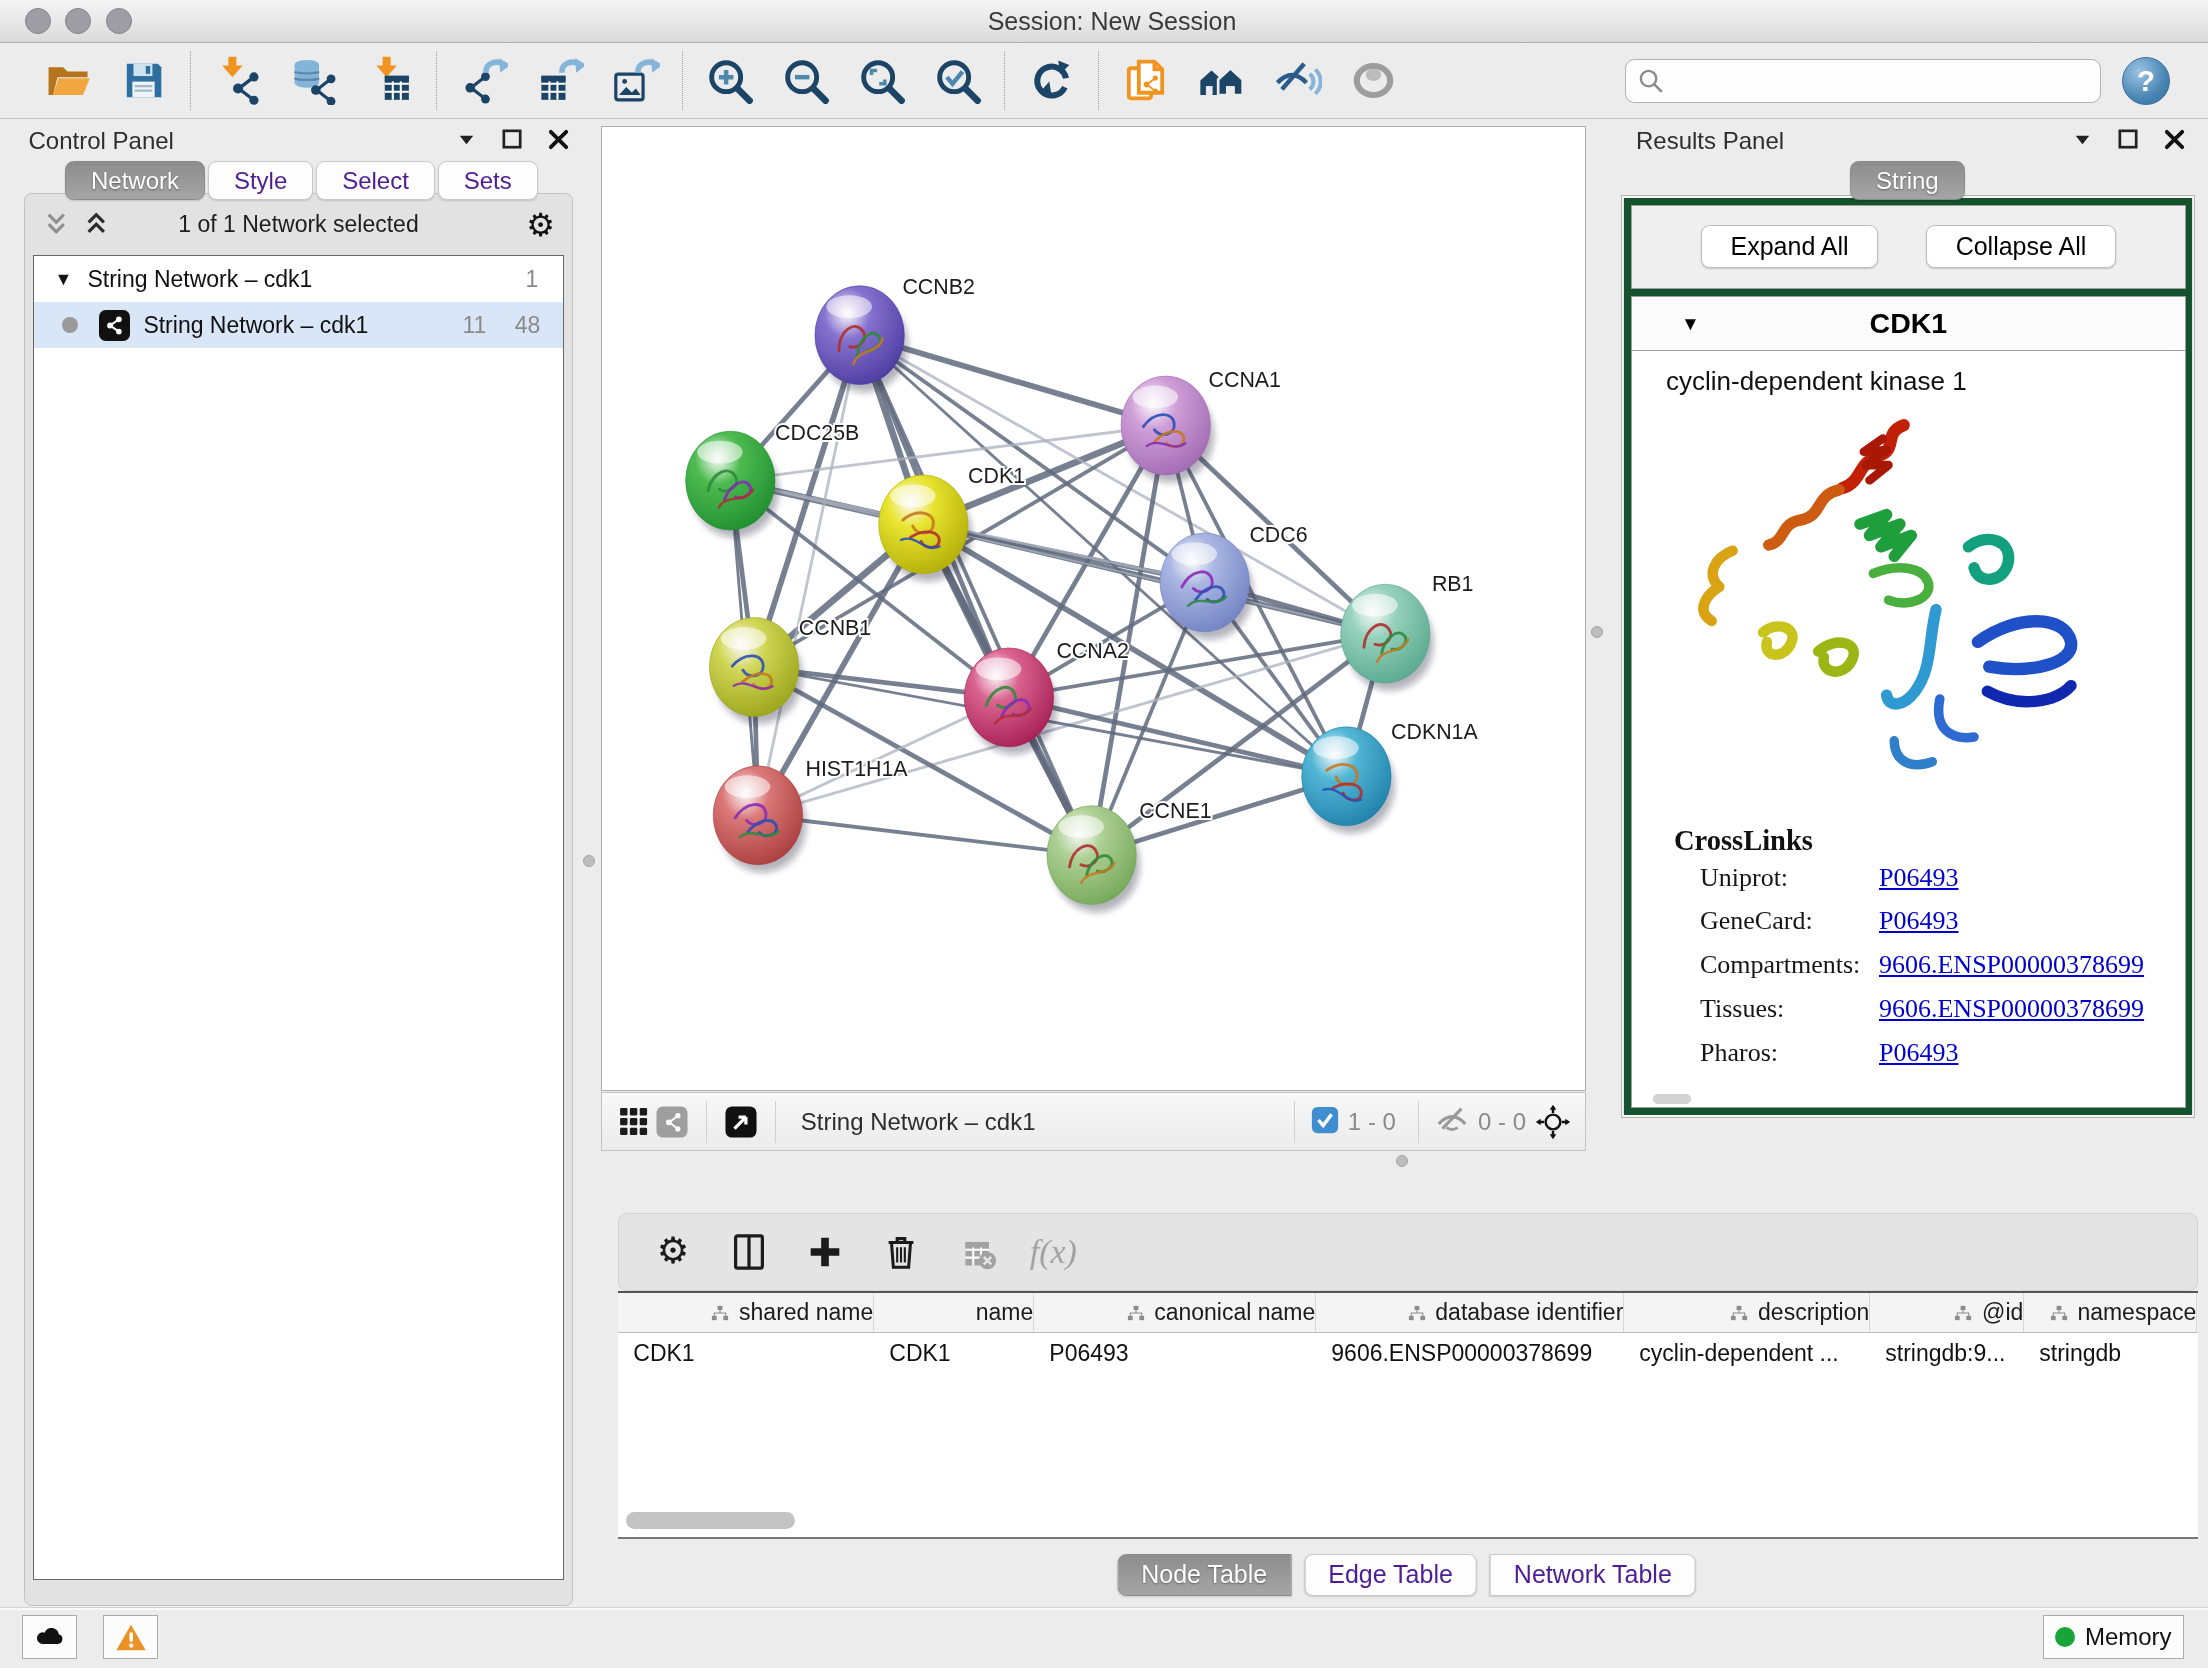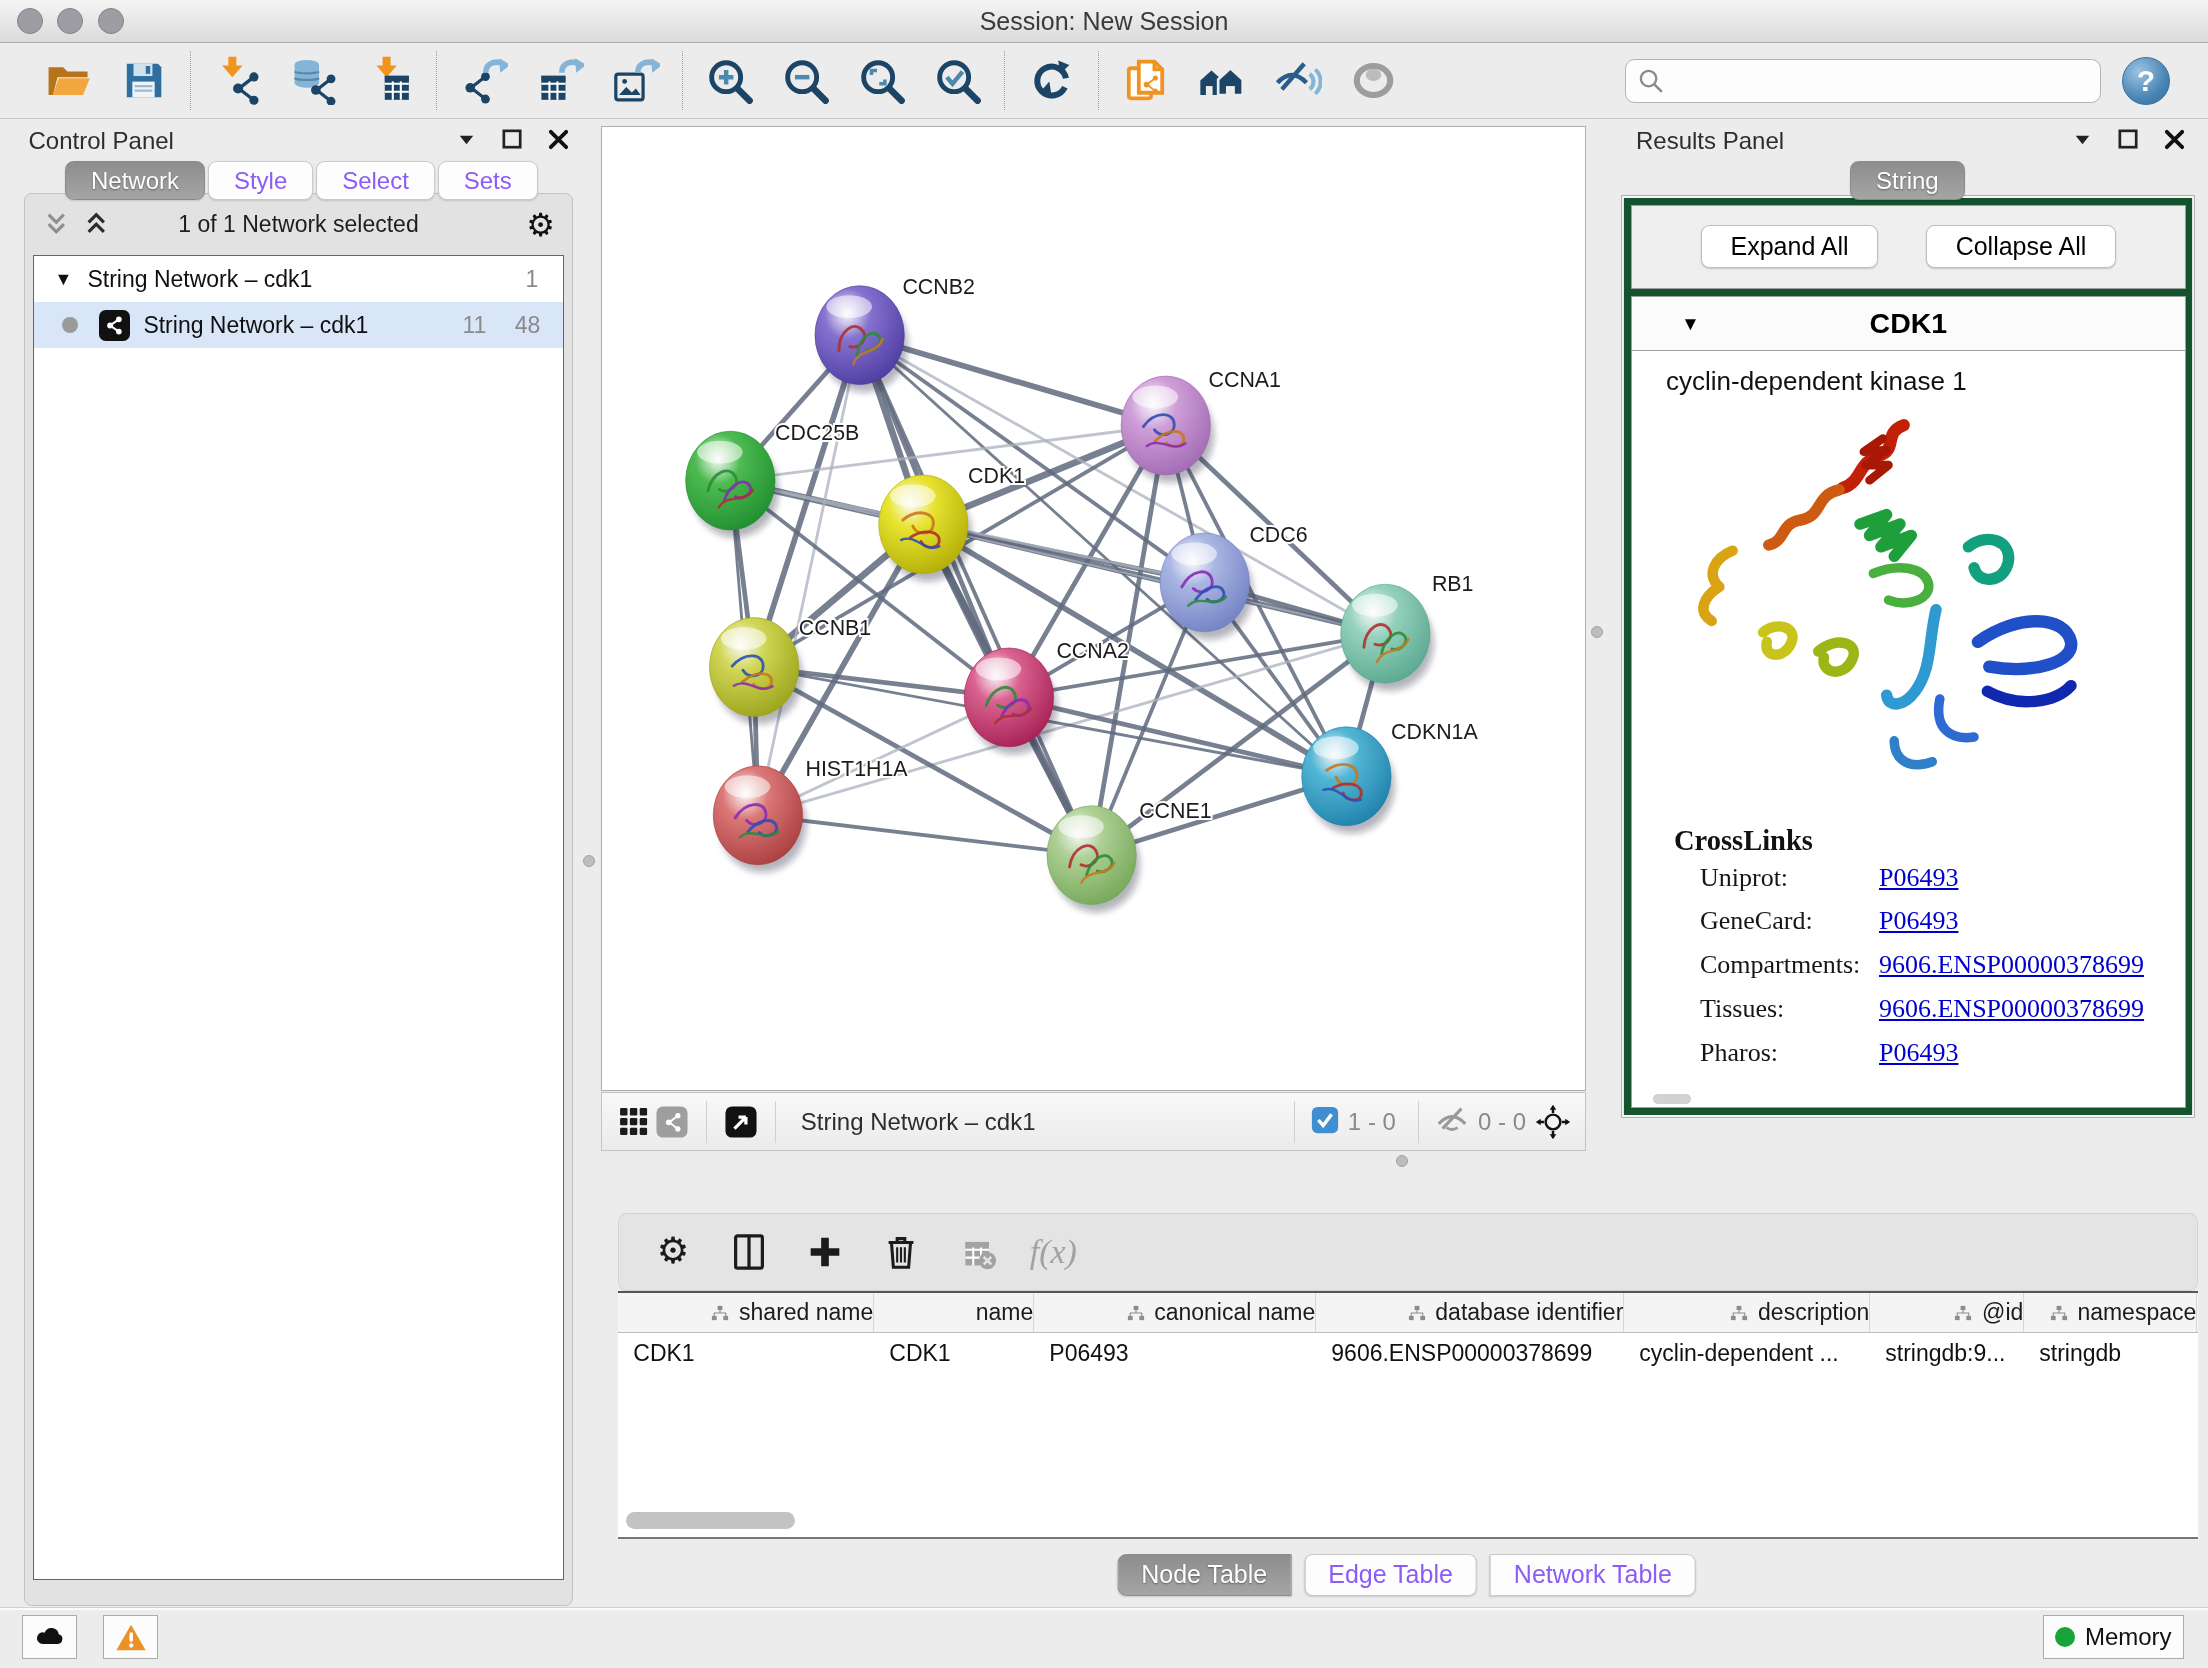--- a/index.html
+++ b/index.html
@@ -3,21 +3,21 @@
 <meta charset="utf-8">
 <style>
   * { margin:0; padding:0; box-sizing:border-box; }
   html,body { width:2208px; height:1668px; overflow:hidden;
     font-family:"Liberation Sans", sans-serif; background:#ececec; position:relative; }
   .abs { position:absolute; }
 
   
   #titlebar { left:0; top:0; width:2208px; height:43px;
     background:linear-gradient(#f5f5f5,#dadada); border-bottom:1px solid #adadad;
-    display:flex; align-items:center; }
+    display:flex; align-items:center;padding-left:8px; }
   .tl { width:26px; height:26px; border-radius:50%; background:#9d9da3; border:1px solid #82828a; margin-left:14.3px; }
   .tl:first-child { margin-left:17px; }
   #win-title { position:absolute; width:100%; text-align:center; font-size:25px; color:#3a3a3a; }
 
   
   #toolbar { left:0; top:43px; width:2208px; height:76px; background:#ececec;
     border-bottom:1px solid #c6c6c6; display:flex; align-items:center; padding:0 21px; }
   .tb-group { display:flex; align-items:center; gap:25px; padding:0 21px; }
   .tb-btn { width:51px; height:51px; display:flex; align-items:center; justify-content:center; cursor:pointer; }
   .tb-btn svg { width:49px; height:49px; }
@@ -30,21 +30,21 @@
   #help-btn { width:48px; height:48px; border-radius:50%; margin:0 17px 0 21px;
     background:radial-gradient(circle at 35% 30%, #9cc4e4, #4a86b4 60%, #2f6da0);
     color:#fff; font-size:30px; font-weight:bold; display:flex; align-items:center; justify-content:center;
     border:1px solid #3c719f; cursor:pointer; }
 
   
   .panel-title { font-size:24px; color:#2e2e2e; }
   .panel-icons { display:flex; align-items:center; gap:21px; }
   .panel-icons svg { width:25px; height:25px; cursor:pointer; }
   .tab { height:39px; display:flex; align-items:center; justify-content:center; font-size:24px;
-    border:1px solid #c9c9c9; background:#fdfdfd; color:#8b5cf6; cursor:pointer; padding:0 25px;
+    border:1px solid #c9c9c9; background:#fdfdfd; color:#4c1d95; cursor:pointer; padding:0 25px;
     border-radius:8.6px 8.6px 8.6px 8.6px; box-shadow:0 1px 1.9px rgba(0,0,0,.15); }
   .tab.sel { background:linear-gradient(#8d8d8d,#a5a5a5); color:#fff; border-color:#8a8a8a;
     text-shadow:0 1px 1.9px rgba(0,0,0,.4); }
 
   
   #control-panel { left:0; top:119px; width:599px; height:1488px; }
   #cp-head { position:absolute; left:28.5px; top:7.6px; right:28.5px; display:flex; align-items:center; }
   #cp-head .panel-icons { margin-left:auto; }
   #cp-tabs { position:absolute; left:65px; top:42px; display:flex; gap:2.9px; z-index:3; }
   #cp-box { position:absolute; left:24px; top:74px; width:549px; height:1413px;

